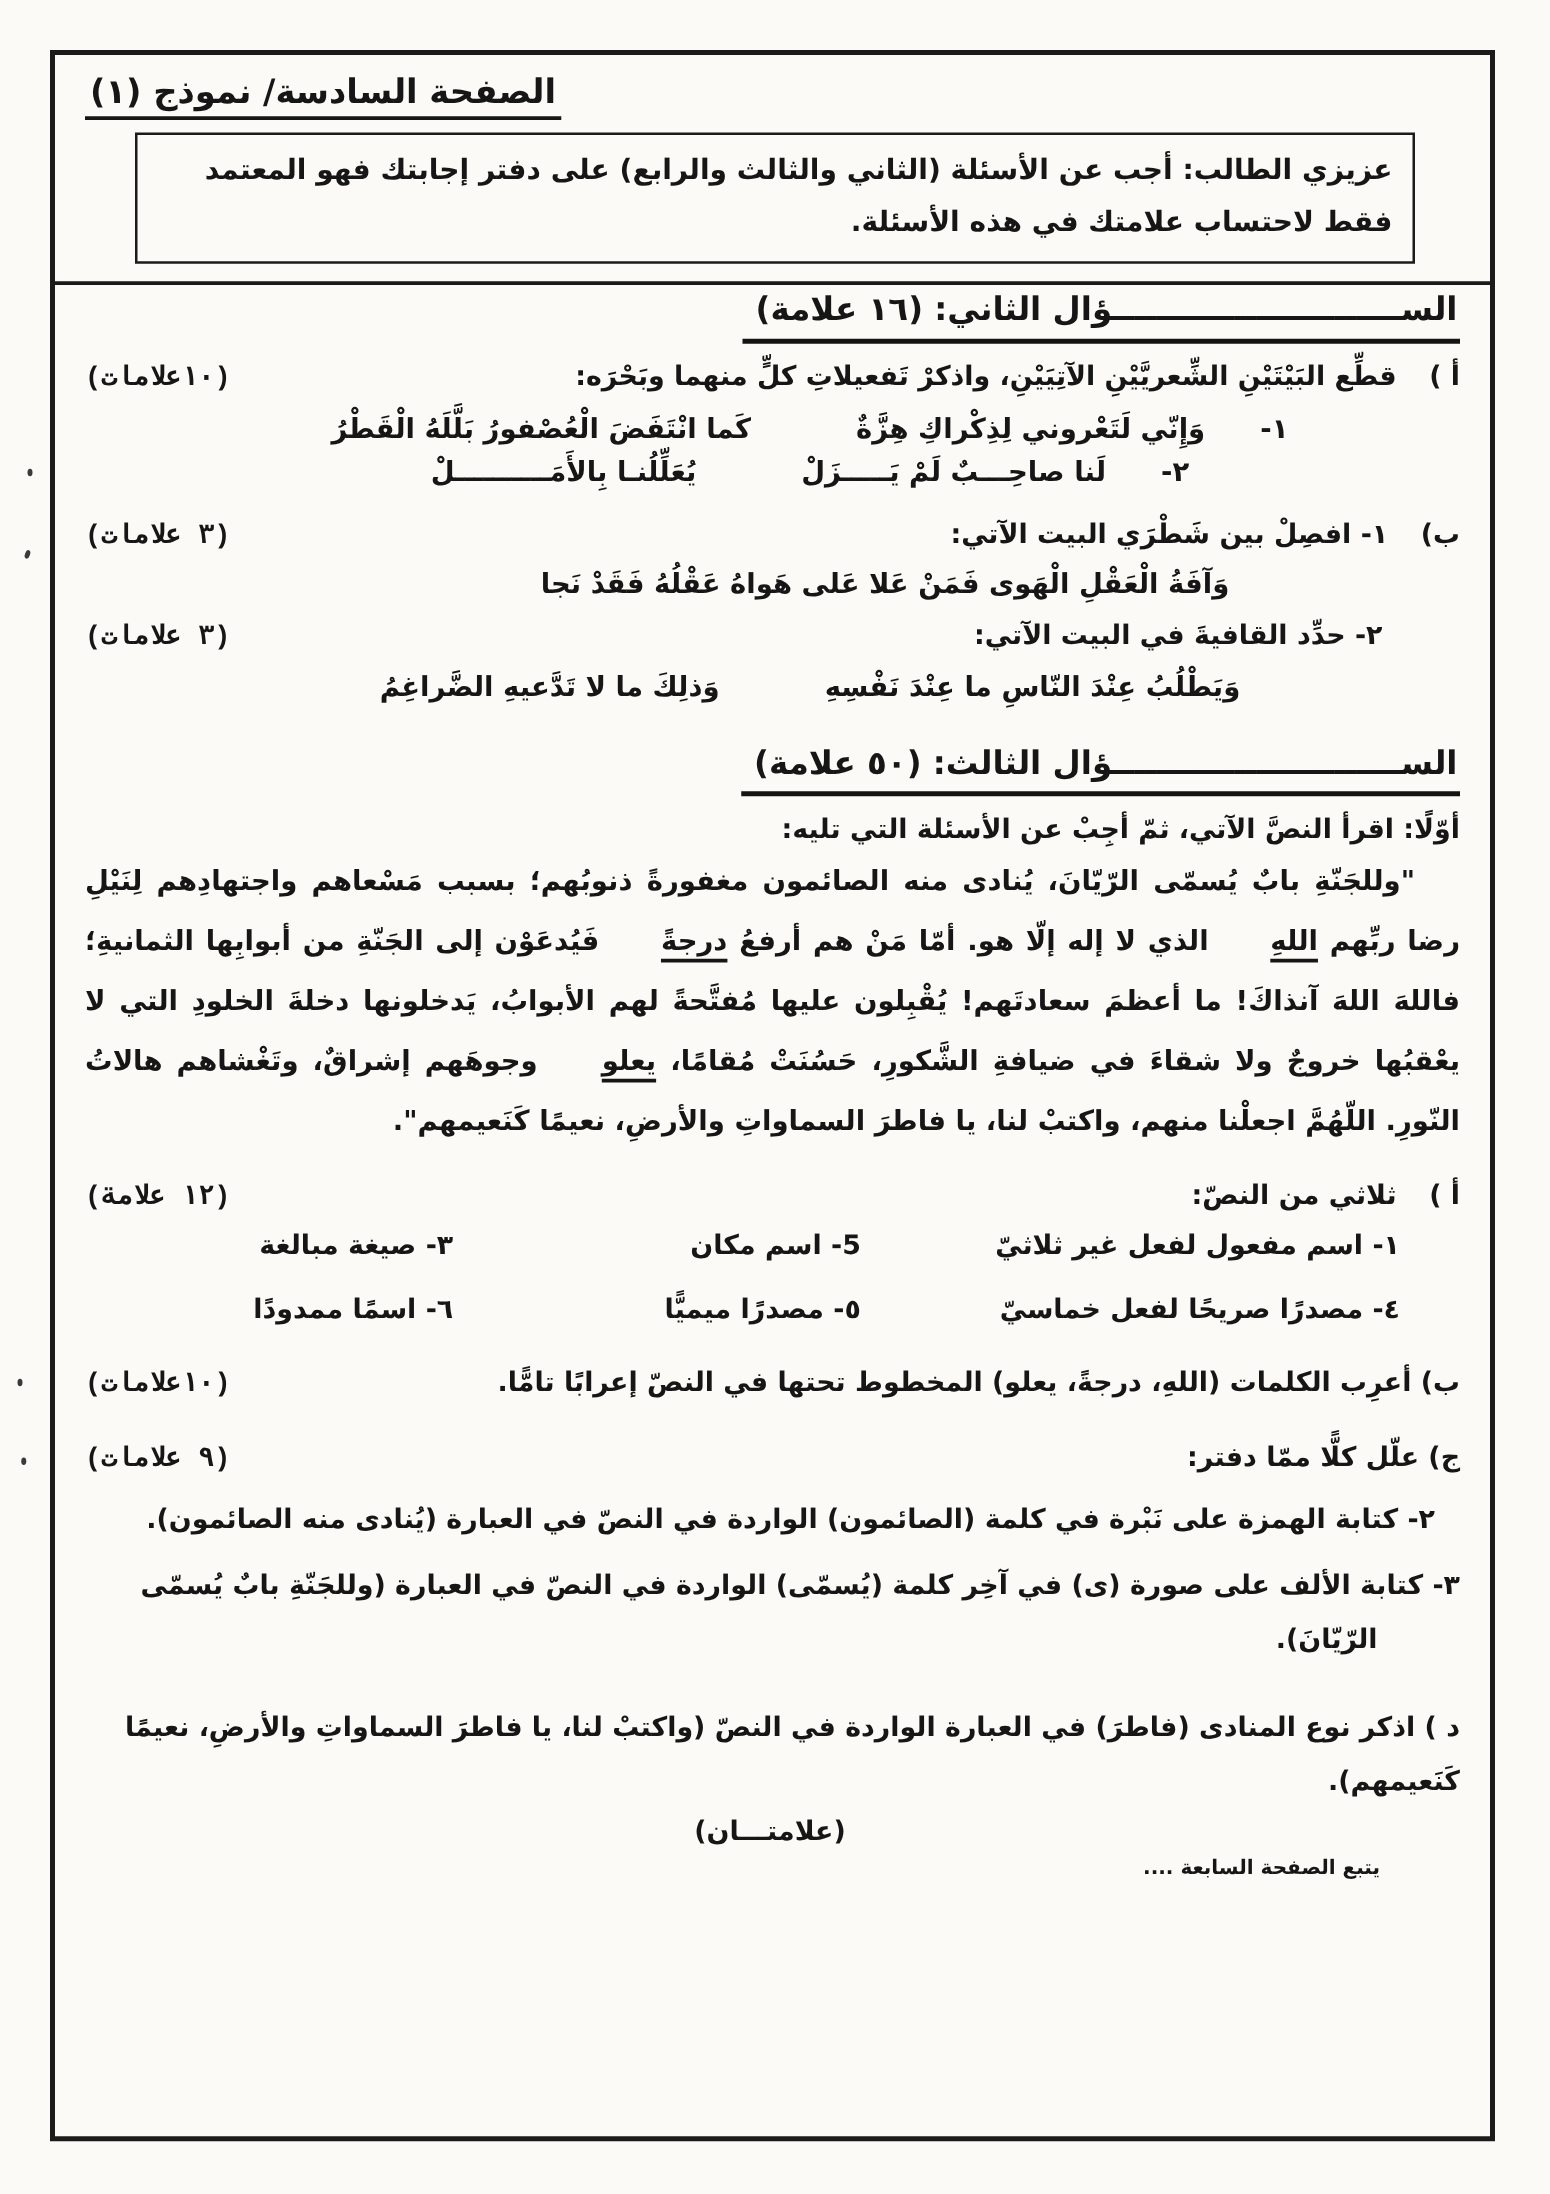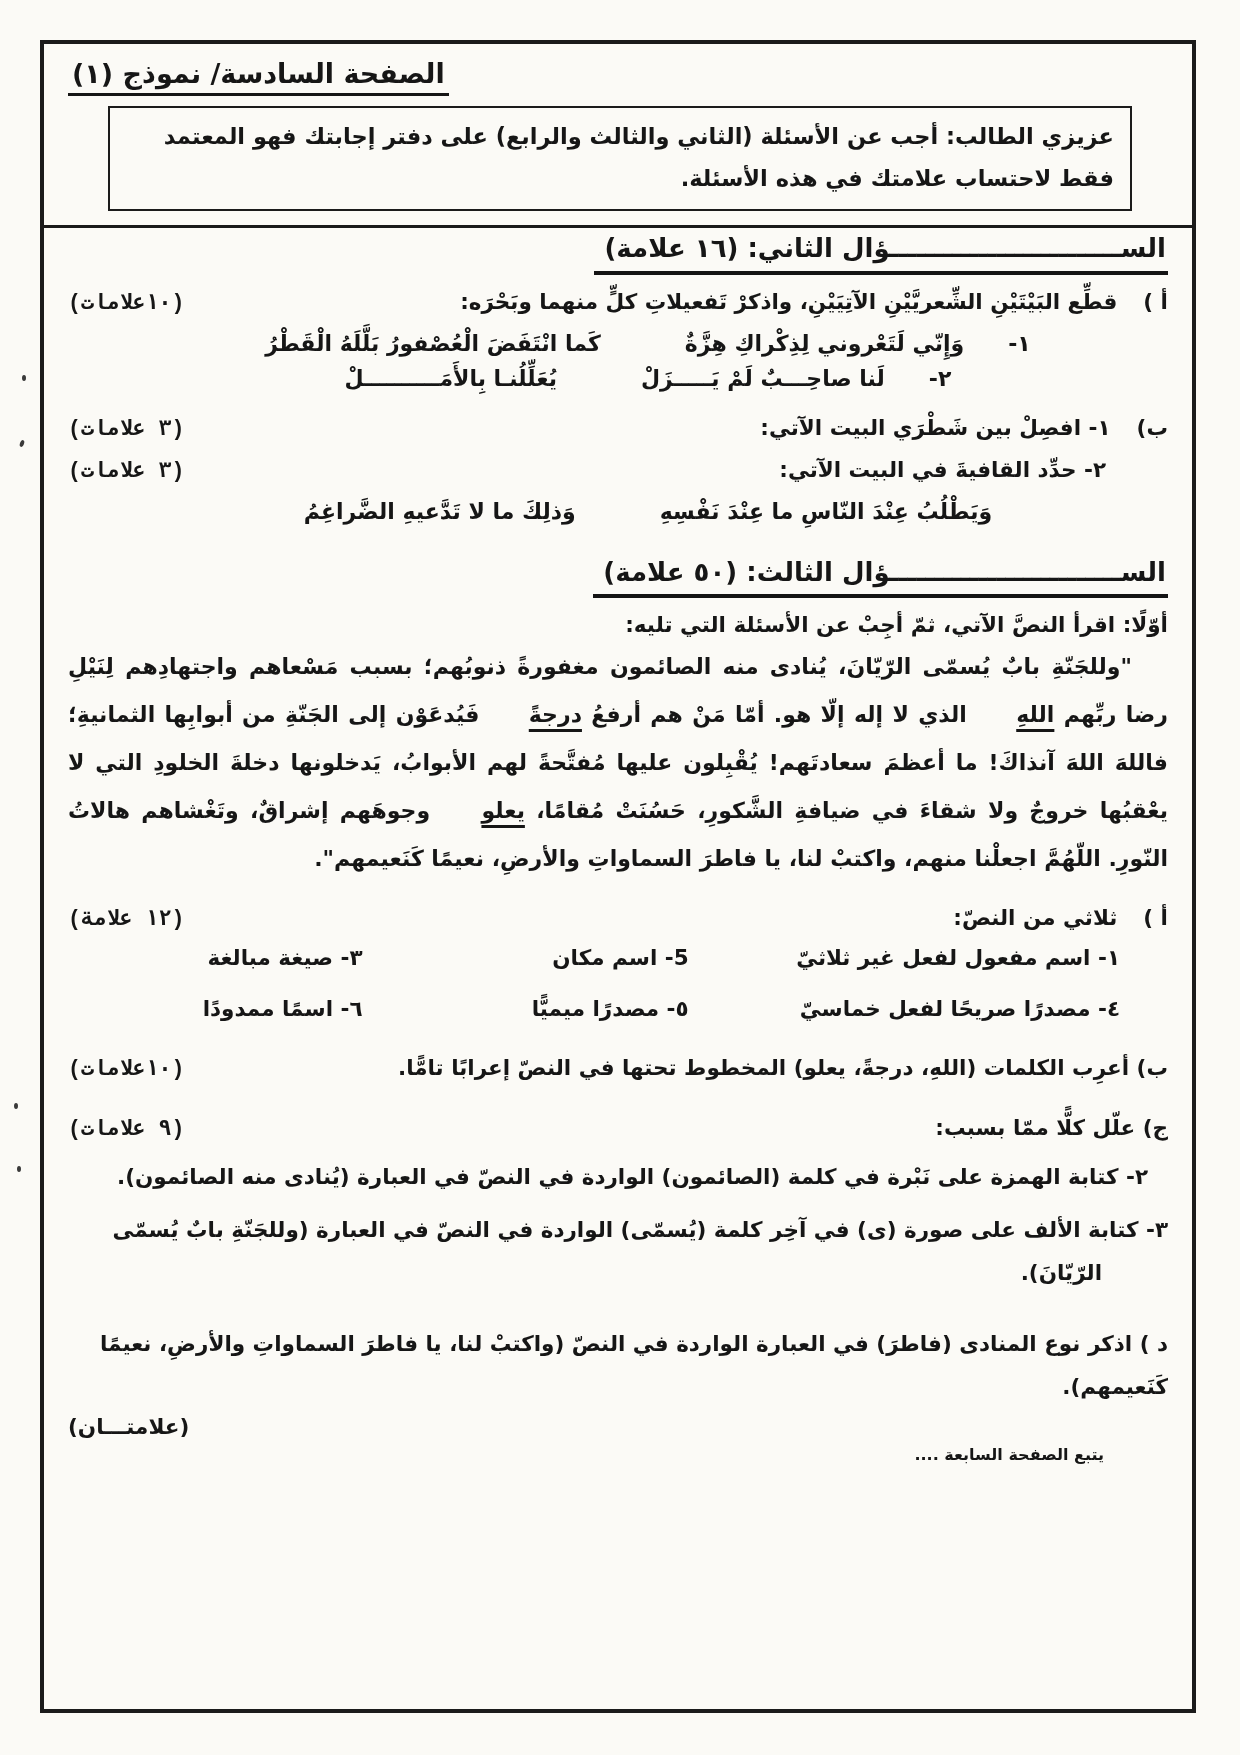--- a/index.html
+++ b/index.html
@@ -64,21 +64,21 @@
   }
   .extract-grid{
     display:grid;grid-template-columns:41% 31% 28%;
     padding-right:48px;box-sizing:border-box;
     row-gap:26px;margin-top:14px;
     font-size:21.5px;font-weight:700;
   }
   .reason{font-size:21.5px;font-weight:700;line-height:2.0;}
   .indent-deep{padding-right:330px;}
   .indent-small{padding-right:66px;}
-  .dmarks-line{font-size:21.5px;font-weight:700;text-align:left;padding-right:4px;}
+  .dmarks-line{font-size:21.5px;font-weight:700;text-align:center;padding-right:4px;}
   .footer-note{
     font-size:16px;font-weight:700;text-align:right;padding-right:64px;
   }
   .artifact{
     position:absolute;background:#3a3a3a;border-radius:50%;
   }
   .a1{width:4px;height:6px;top:375px;left:22px;}
   .a2{width:4px;height:7px;top:440px;left:20px;transform:rotate(20deg);}
   .a3{width:4px;height:6px;top:1103px;left:14px;}
   .a4{width:4px;height:6px;top:1166px;left:17px;}
@@ -131,20 +131,23 @@
   </div>
 
   <div class="row mt24">
     <div class="row-main">
       <span>ب)</span>
       <span>١- افصِلْ بين شَطْرَي البيت الآتي:</span>
     </div>
     <span class="marks">(٣ علامات)</span>
   </div>
 
+  <div class="verse-single mt14">
+    <span>وَآفَةُ الْعَقْلِ الْهَوى فَمَنْ عَلا عَلى هَواهُ عَقْلُهُ فَقَدْ نَجا</span>
+  </div>
 
   <div class="row mt16">
     <div class="row-main" style="padding-right:62px;">
       <span>٢- حدِّد القافيةَ في البيت الآتي:</span>
     </div>
     <span class="marks">(٣ علامات)</span>
   </div>
 
   <div class="verse-row mt16">
     <span>وَيَطْلُبُ عِنْدَ النّاسِ ما عِنْدَ نَفْسِهِ</span>
@@ -179,21 +182,21 @@
     <span>٥- مصدرًا ميميًّا</span>
     <span>٦- اسمًا ممدودًا</span>
   </div>
 
   <div class="row mt34">
     <span>ب) أعرِب الكلمات (اللهِ، درجةً، يعلو) المخطوط تحتها في النصّ إعرابًا تامًّا.</span>
     <span class="marks">(١٠علامات)</span>
   </div>
 
   <div class="row mt34">
-    <span>ج) علّل كلًّا ممّا بسبب:</span>
+    <span>ج) علّل كلًّا ممّا دفتر:</span>
     <span class="marks">(٩ علامات)</span>
   </div>
 
 
   <div class="reason mt14">
     <div style="padding-right:20px;">٢- كتابة الهمزة على نَبْرة في كلمة (الصائمون) الواردة في النصّ في العبارة (يُنادى منه الصائمون).</div>
   </div>
 
   <div class="reason mt10">
     <div>٣- كتابة الألف على صورة (ى) في آخِر كلمة (يُسمّى) الواردة في النصّ في العبارة (وللجَنّةِ بابٌ يُسمّى</div>

